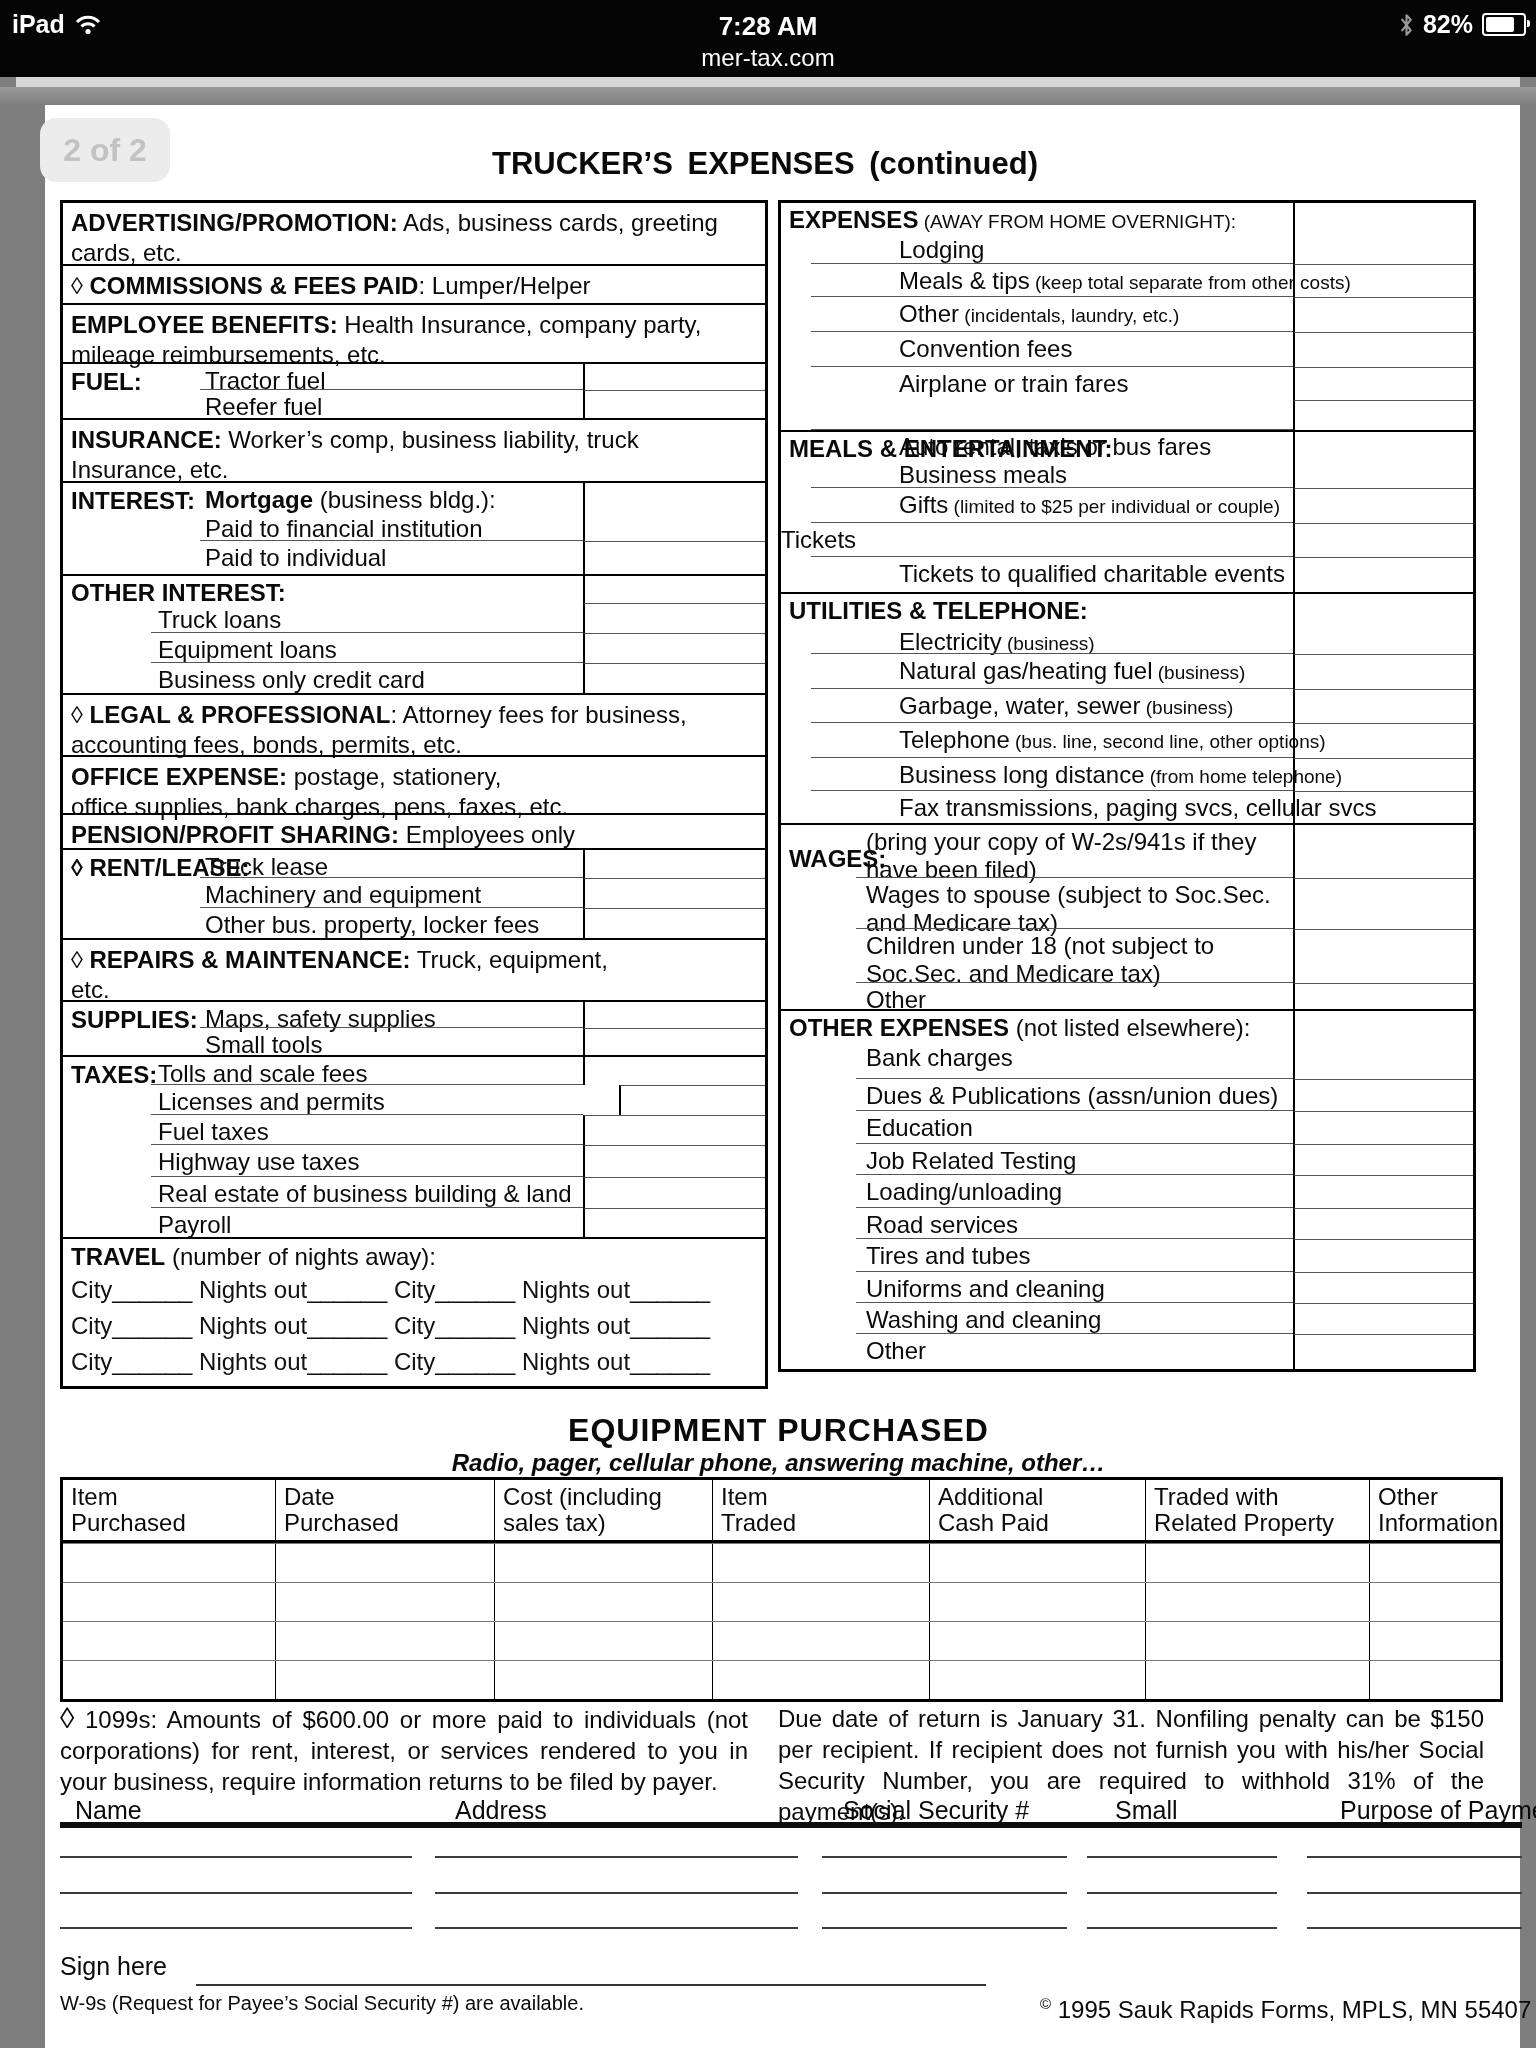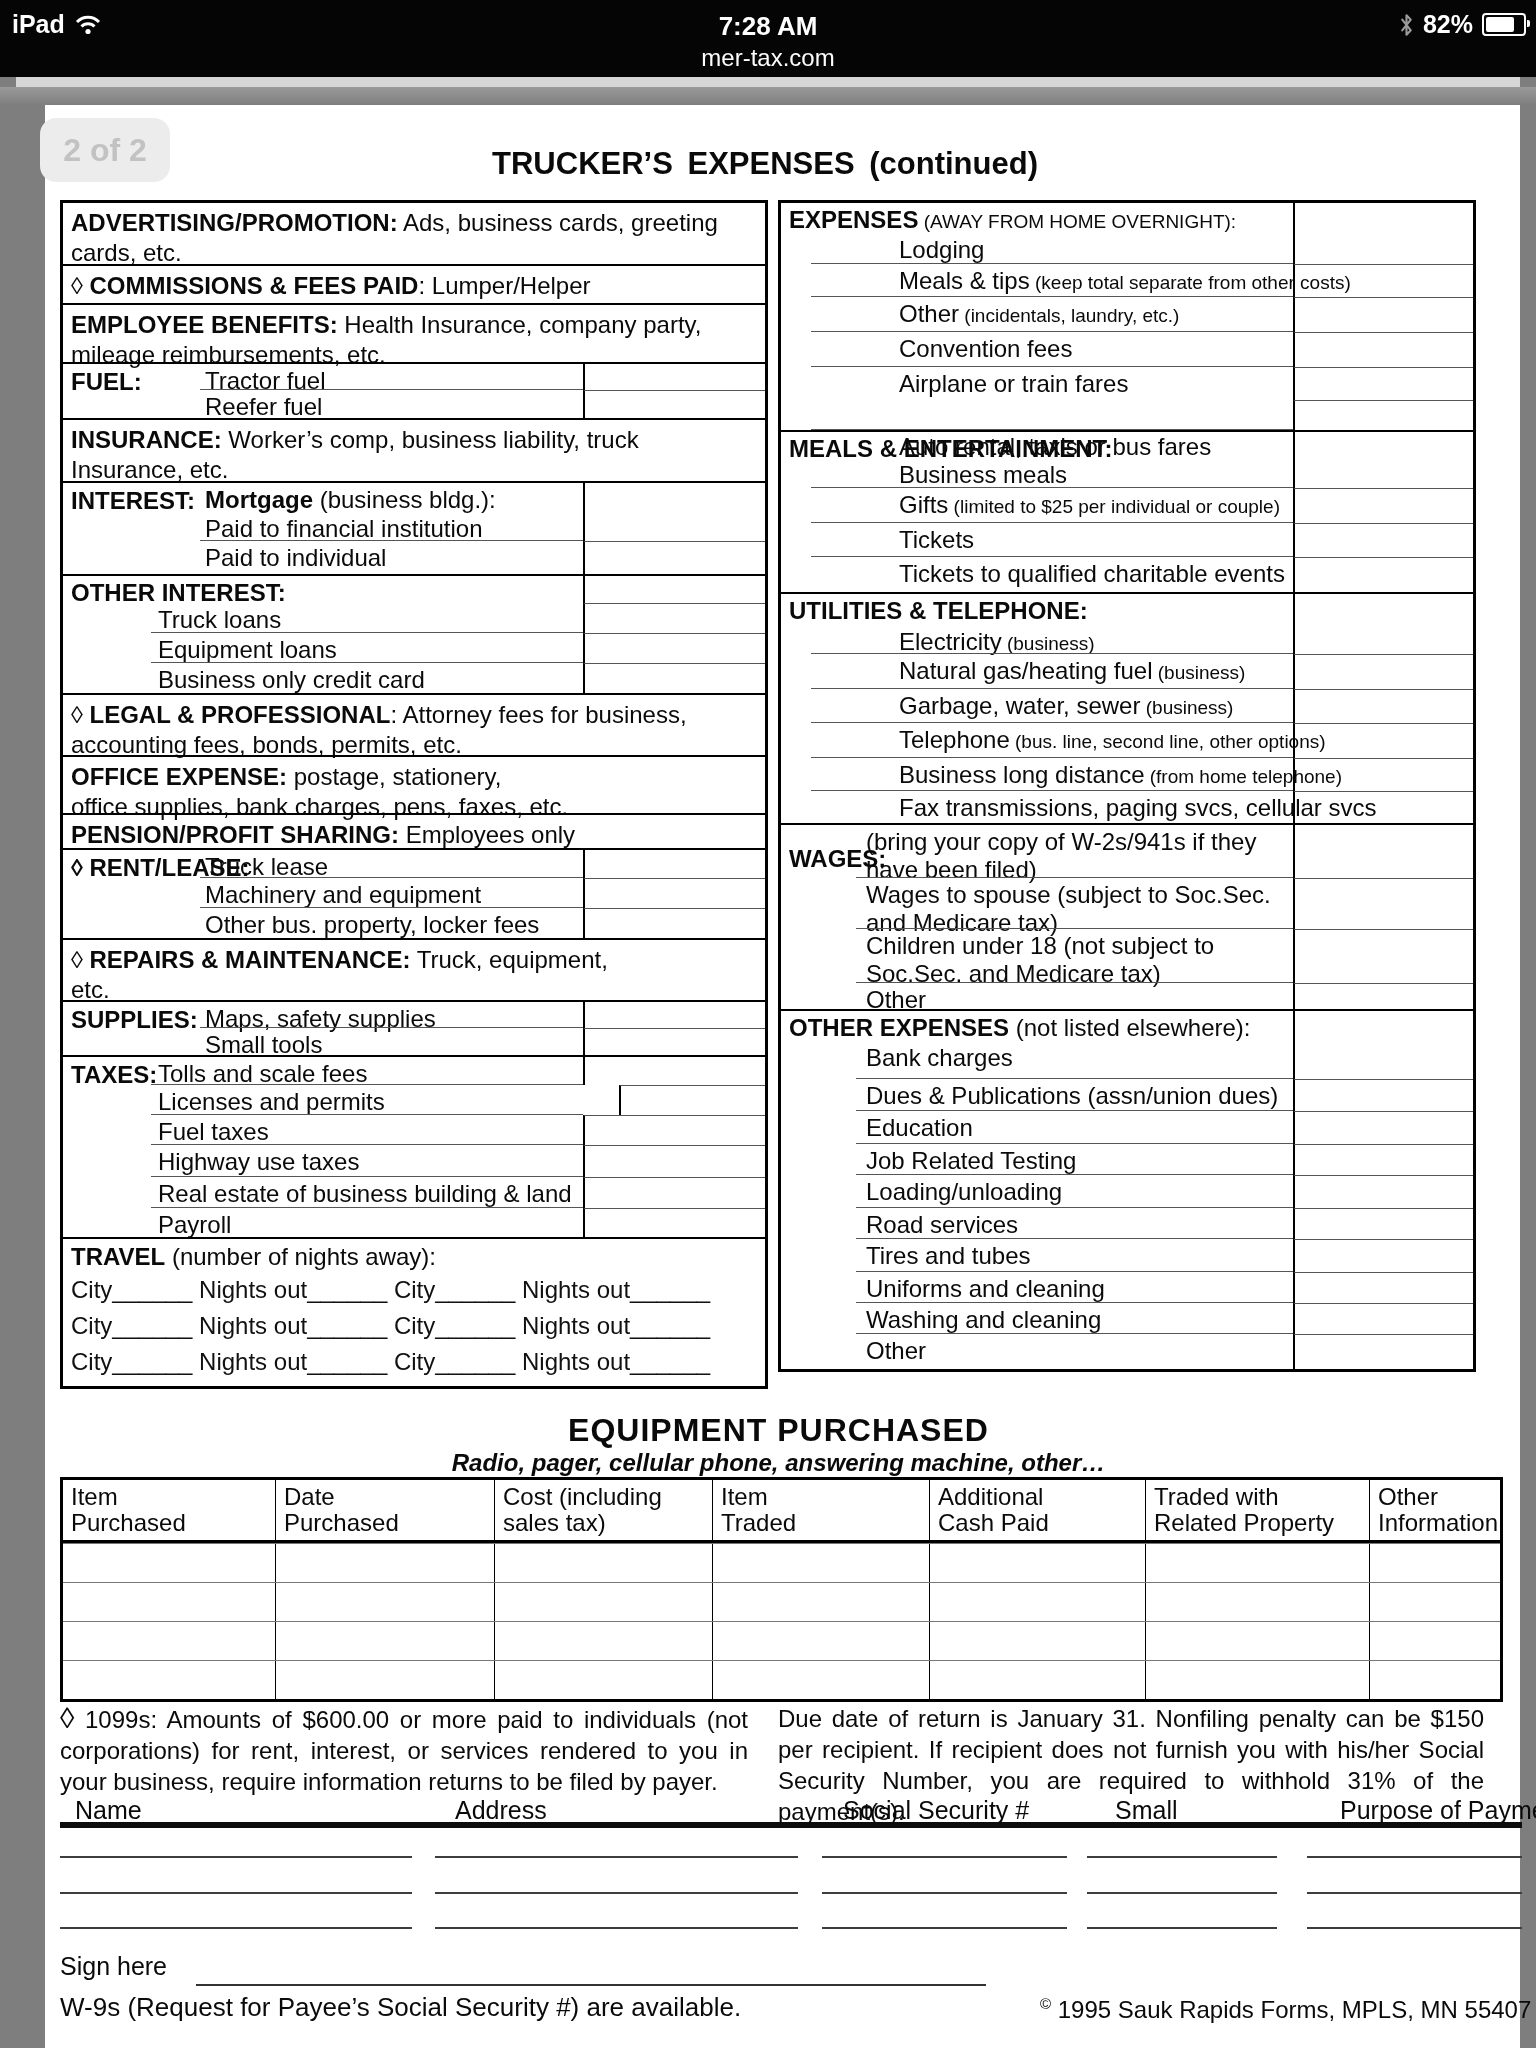--- a/index.html
+++ b/index.html
@@ -60,21 +60,21 @@
   #note-left{left:60px;top:1703px;width:688px;}
   #note-right{left:778px;top:1703px;width:706px;}
   .diamond{font-size:29px;}
   
   .pay-h{position:absolute;top:1796px;font-size:25px;color:#0a0a0a;white-space:nowrap;}
   #pay-rule{left:60px;top:1822px;width:1462px;height:6px;background:#0d0d0d;}
   .pay-line{position:absolute;height:0;border-top:2px solid #3d3d3d;}
   
   #sign-row{left:60px;top:1952px;font-size:25px;color:#0a0a0a;}
   #sign-line{left:196px;top:1984px;width:790px;border-top:2px solid #333;}
-  #w9s{left:60px;top:1992px;font-size:26px;color:#0a0a0a;}
+  #w9s{left:60px;top:1992px;font-size:20px;color:#0a0a0a;}
   #copyright{left:1040px;top:1995px;width:483px;text-align:right;font-size:24px;color:#0a0a0a;white-space:nowrap;}
   #copyright .sup{font-size:15px;vertical-align:9px;}
   svg{display:block;}
 </style>
 </head>
 <body>
 
 <div class="abs" id="statusbar">
   <div class="abs" id="sb-left">
     <span>iPad</span>
@@ -300,21 +300,21 @@
       </div>
       <div class="grow" style="height: 30px;">
         <div class="lbl item-nw" style="padding-left: 118px;"><span class="">Business meals</span></div>
         <div class="val"></div>
       </div>
       <div class="grow" style="height: 35px;">
         <div class="lbl item-nw" style="padding-left: 118px;"><i class="pd" style="left: 30px;"></i><span class="">Gifts</span><span class="seg-s"> (limited to $25 per individual or couple)</span></div>
         <div class="val db"></div>
       </div>
       <div class="grow" style="height: 34px;">
-        <div class="lbl item-nw" style="padding-left: 118px;"><i class="pd" style="left: 30px;"></i><span class="">Tickets</span></div>
+        <div class="lbl item-nw" style=""><i class="pd" style="left: 30px;"></i><span class="">Tickets</span></div>
         <div class="val db"></div>
       </div>
       <div class="grow" style="height: 35px;">
         <div class="lbl item-nw" style="padding-left: 118px;"><i class="pd" style="left: 30px;"></i><span class="">Tickets to qualified charitable events</span></div>
         <div class="val db"></div>
       </div>
     </div>
     <div class="grp head">
       <div class="grow headrow" style="height: 31px;">
         <div class="lbl"><span class="seg-b">UTILITIES &amp; TELEPHONE:</span></div>

